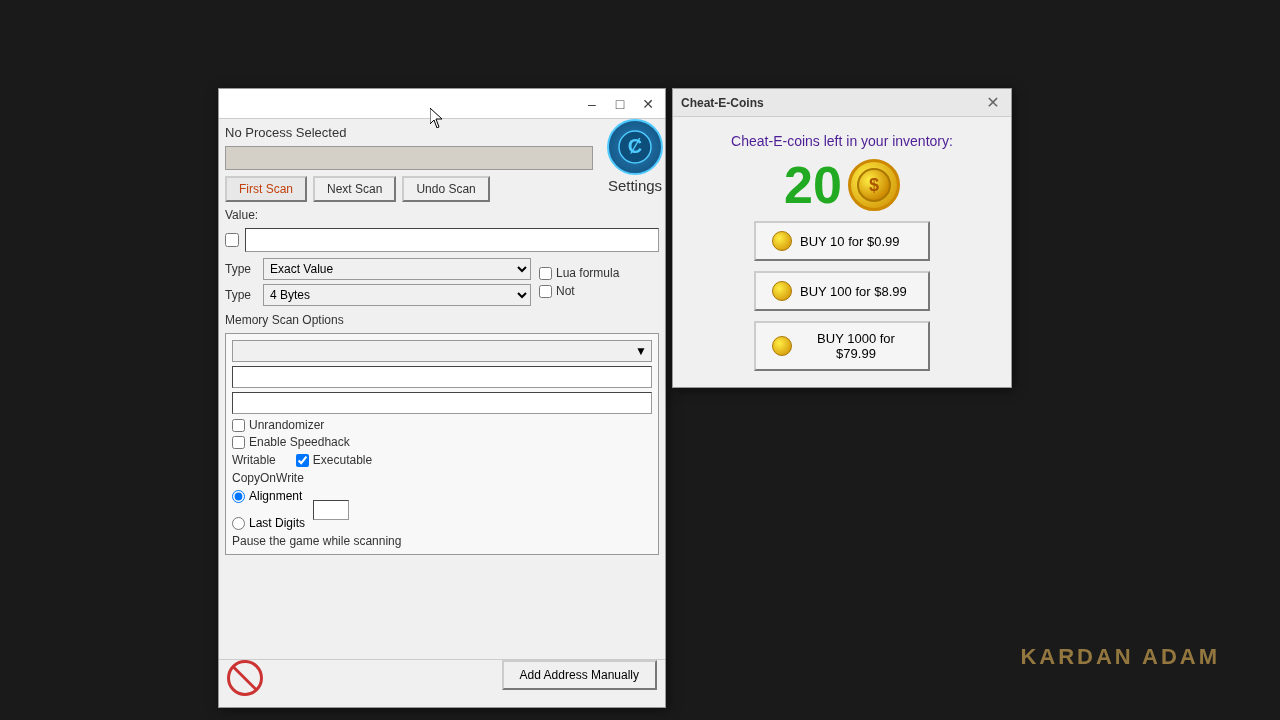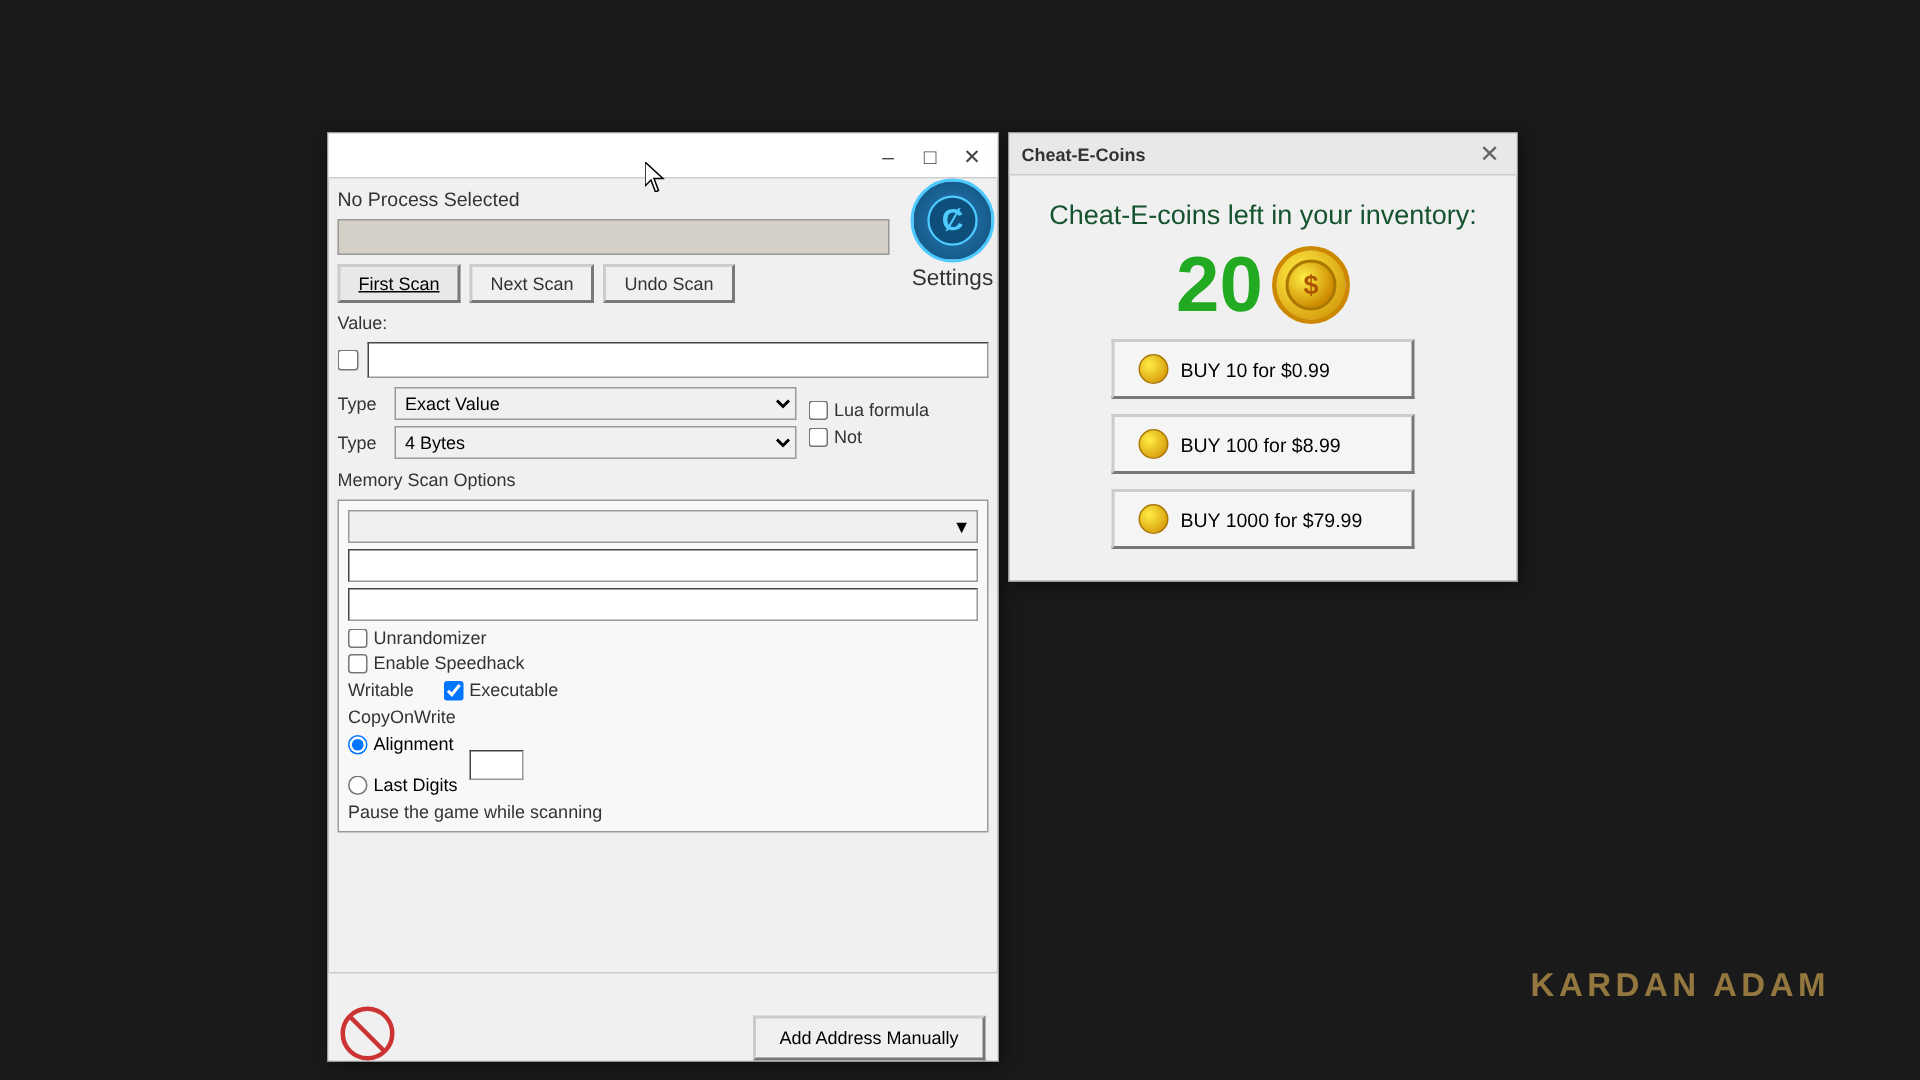--- a/index.html
+++ b/index.html
@@ -115,23 +115,22 @@
 
     .scan-btn {
       padding: 4px 12px;
       background: #f0f0f0;
       border: 2px outset #ccc;
       cursor: pointer;
       font-size: 12px;
       color: #333;
     }
     .scan-btn.disabled {
-      color: #000000;
+      color: #c2410c;
       background: #e8e8e8;
-      text-decoration: underline;
     }
 
     .value-row {
       display: flex;
       align-items: center;
       gap: 6px;
     }
 
     .value-label {
       font-size: 12px;
@@ -267,25 +266,25 @@
       gap: 4px;
       font-size: 12px;
       color: #333;
     }
 
     .bottom-bar {
       position: absolute;
       bottom: 0;
       left: 0;
       right: 0;
-      height: 59px;
+      height: 48px;
       background: #f0f0f0;
       border-top: 1px solid #ccc;
       display: flex;
-      align-items: flex-end;
+      align-items: flex-start;
       justify-content: space-between;
       padding: 0 8px;
     }
 
     .no-icon {
       width: 36px;
       height: 36px;
       border-radius: 50%;
       border: 3px solid #cc3333;
       display: flex;
@@ -353,22 +352,22 @@
 
     .coins-body {
       padding: 16px;
       display: flex;
       flex-direction: column;
       align-items: center;
       gap: 10px;
     }
 
     .coins-inventory-text {
-      font-size: 18px;
-      color: #14532d;
+      font-size: 14px;
+      color: #4c1d95;
       text-align: center;
     }
 
     .coins-amount-row {
       display: flex;
       align-items: center;
       gap: 6px;
     }
 
     .coins-number {
@@ -384,21 +383,21 @@
       border-radius: 50%;
       background: radial-gradient(circle at 35% 35%, #ffee44, #cc8800);
       border: 3px solid #cc8800;
       display: flex;
       align-items: center;
       justify-content: center;
       font-size: 24px;
     }
 
     .buy-btn {
-      width: 202px;
+      width: 176px;
       padding: 8px 16px;
       background: #f5f5f5;
       border: 2px outset #ccc;
       cursor: pointer;
       font-size: 13px;
       display: flex;
       align-items: center;
       gap: 8px;
     }
 

